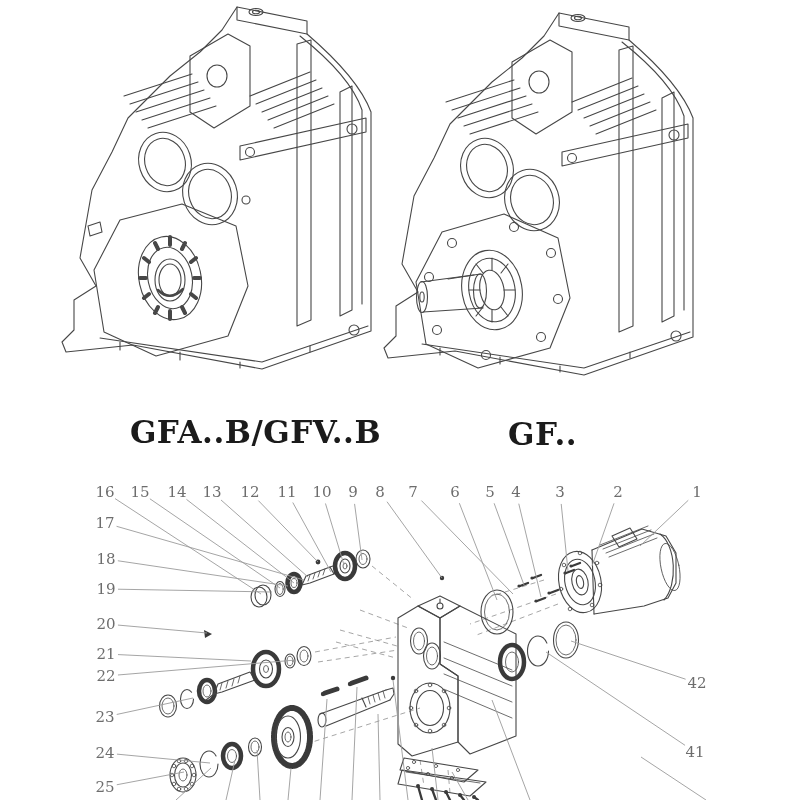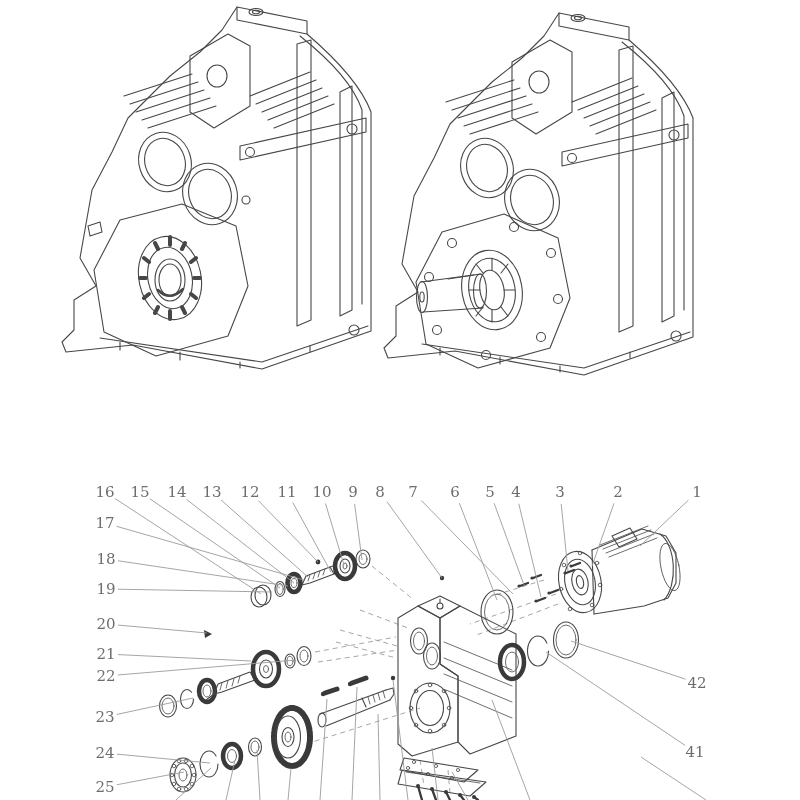--- a/index.html
+++ b/index.html
@@ -370,13 +370,15 @@
           <line x1="380" y1="800" x2="378" y2="714" class="callout-line"></line>
           <line x1="408" y1="800" x2="393" y2="680" class="callout-line"></line>
           <line x1="438" y1="800" x2="432" y2="748" class="callout-line"></line>
           <line x1="468" y1="800" x2="452" y2="772" class="callout-line"></line>
           <line x1="530" y1="800" x2="492" y2="700" class="callout-line"></line>
           <line x1="706" y1="800" x2="641" y2="757" class="callout-line"></line>
         </g>
     </g>
   </svg>
 
+  <div id="label-left" class="model-label">GFA..B/GFV..B</div>
+  <div id="label-right" class="model-label">GF..</div>
 </div>
 
 </body></html>

